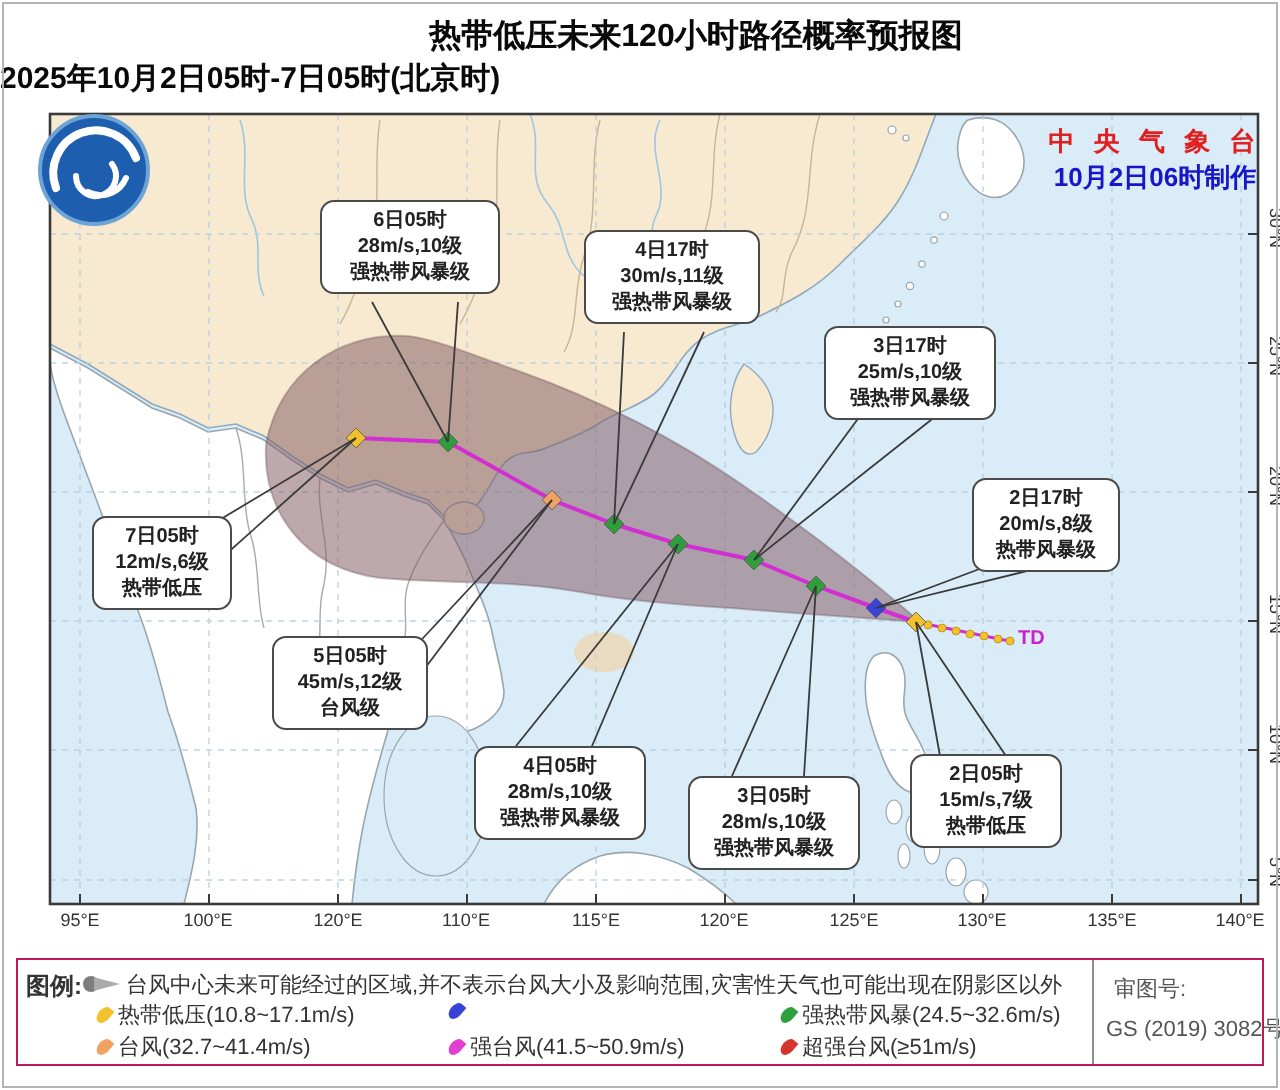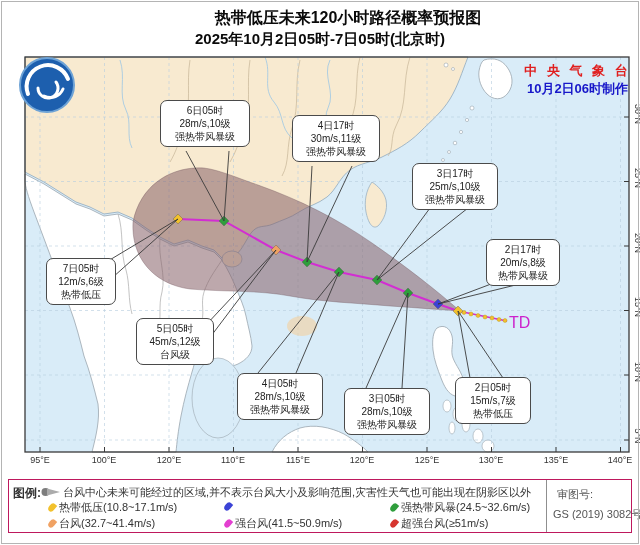--- a/index.html
+++ b/index.html
@@ -1,32 +1,32 @@
 <!DOCTYPE html>
 <html><head>
 <meta charset="utf-8">
 <style>
   html,body{margin:0;padding:0;background:#ffffff;}
   #stage{position:relative;width:640px;height:545px;background:#ffffff;overflow:hidden;
          font-family:"Liberation Sans","DejaVu Sans",sans-serif;}
   .frame{position:absolute;left:1px;top:1px;right:1px;bottom:1px;border:1px solid #b4b4b4;pointer-events:none;}
   
   .title1{position:absolute;left:0;top:8px;width:640px;text-align:center;font-size:16px;font-weight:bold;color:#0a0a0a;margin-left:28px;}
-  .title2{position:absolute;left:0;top:30px;width:640px;text-align:center;font-size:15px;font-weight:bold;color:#0a0a0a;}
+  .title2{position:absolute;left:0;top:30px;width:640px;font-size:15px;font-weight:bold;color:#0a0a0a;}
   .agency{position:absolute;left:500px;top:62px;width:155px;text-align:center;font-size:13px;font-weight:bold;color:#e01f1f;letter-spacing:3px;}
   .made{position:absolute;left:495px;top:80px;width:165px;text-align:center;font-size:13px;font-weight:bold;color:#1717c9;}
   
   #mapsvg{position:absolute;left:0;top:0;}
   
   .callout{position:absolute;background:#ffffff;border:1.5px solid #4a4a4a;border-radius:7px;
-           padding:3px 2px;text-align:center;font-size:10px;font-weight:normal;color:#222;line-height:1.3;}
+           padding:3px 2px;text-align:center;font-size:10px;font-weight:bold;color:#222;line-height:1.3;}
   
   .lon{position:absolute;font-size:9px;color:#333;transform:translateX(-50%);top:455px;}
   .lat{position:absolute;font-size:9px;color:#333;left:626px;transform:rotate(90deg);transform-origin:center;width:24px;text-align:center;}
-  .tdlab{position:absolute;left:509px;top:314px;font-size:16px;font-weight:normal;color:#cc22cc;}
+  .tdlab{position:absolute;left:509px;top:314px;font-size:10px;font-weight:bold;color:#cc22cc;}
   
   .legend{position:absolute;left:8px;top:479px;width:622px;height:52px;border:1px solid #be185d;background:#fff;}
   .lg-label{position:absolute;left:4px;top:5px;font-size:12px;font-weight:bold;color:#333;}
   .lg-note{position:absolute;left:54px;top:5px;font-size:11px;color:#333;}
   .lg-cone-ic{position:absolute;left:32px;top:7px;}
   .li{position:absolute;font-size:11px;color:#333;white-space:nowrap;}
   .drop{display:inline-block;width:6px;height:9px;border-radius:55% 55% 55% 0;transform:rotate(-140deg);margin-right:4px;vertical-align:-1px;}
   .m0{background:#f2c12c}.m1{background:#3b43d6}.m2{background:#2f9e3c}
   .m3{background:#f0a263}.m4{background:#e33fd0}.m5{background:#d6352f}
   .lg-div{position:absolute;left:537px;top:0;width:1px;height:52px;background:#8f8f8f;}

